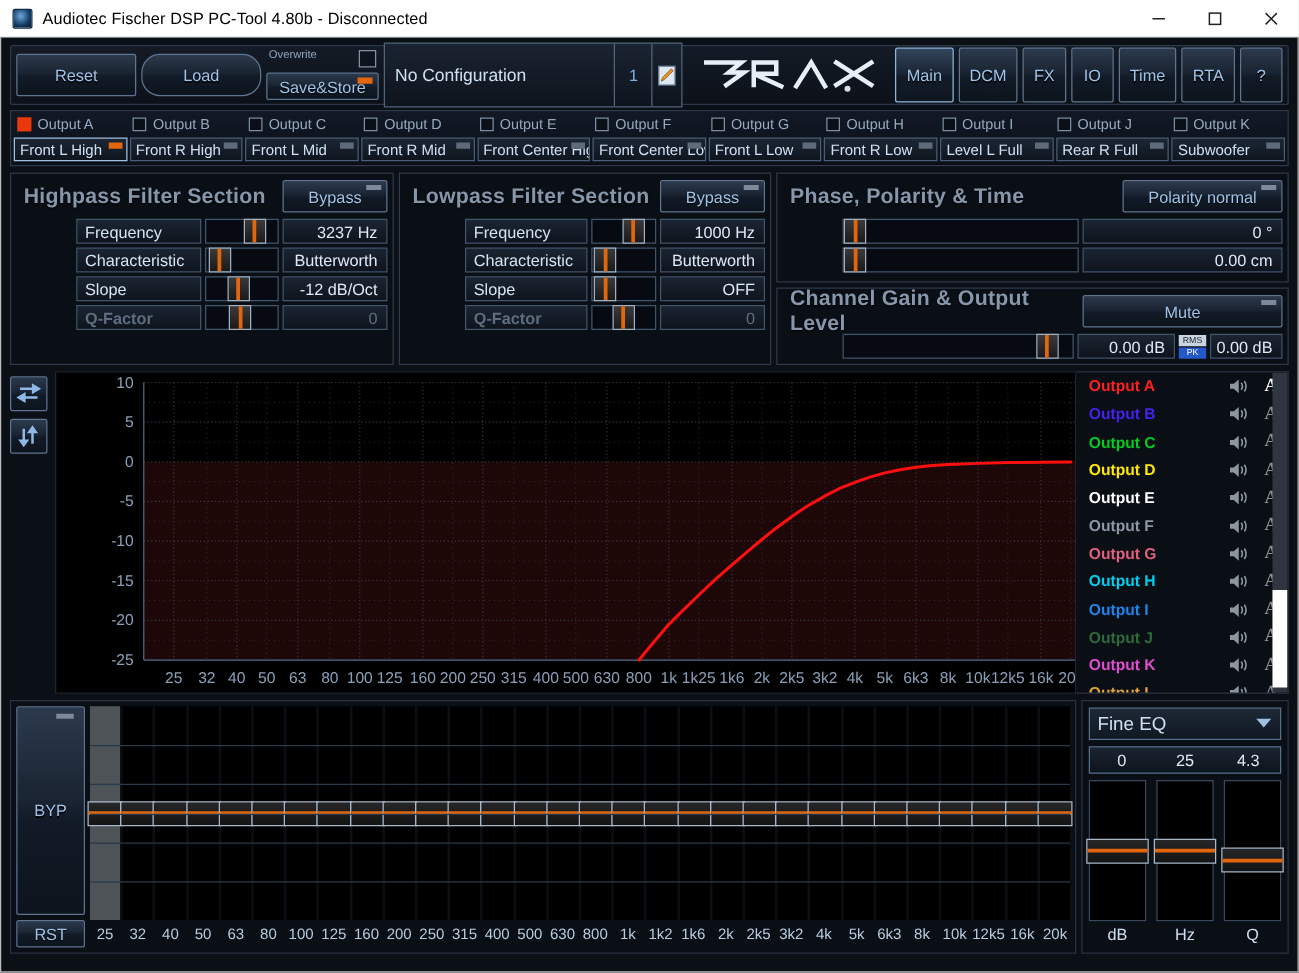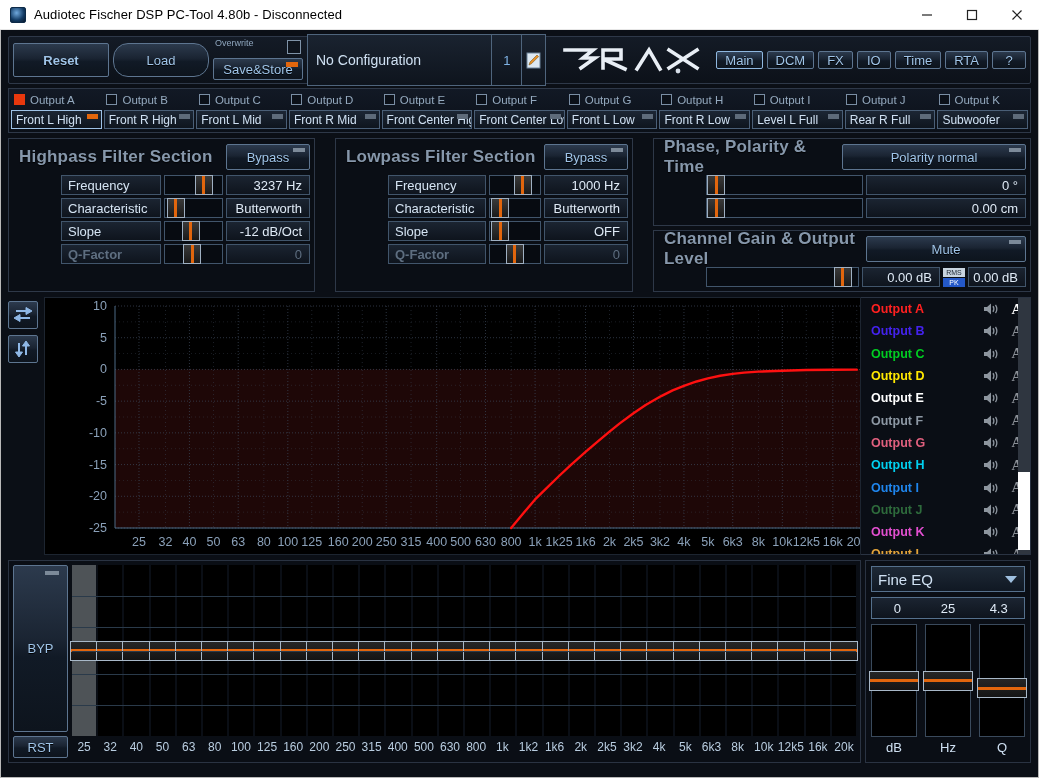--- a/index.html
+++ b/index.html
@@ -30,40 +30,40 @@
   
   .toolbar { height:48px; margin:3px 4px 0 4px; display:flex; align-items:center;
              background:linear-gradient(180deg,#141b26 0%,#0c1119 100%);
              border:1px solid #2e3848; border-radius:2px; padding:0 4px; gap:4px; }
   .btn3d {
     background:linear-gradient(180deg,#2c3a4d 0%,#1a2432 45%,#111a26 55%,#0d141d 100%);
     border:1px solid #5d7590; color:#9fc4e8; font-size:13px;
     display:flex; align-items:center; justify-content:center;
     border-radius:2px; cursor:default; text-shadow:0 1px 0 #000;
   }
-  .tb-reset { width:96px; height:34px;font-weight:bold; }
+  .tb-reset { width:96px; height:34px; }
   .tb-load { width:96px; height:34px;border-radius:15px; }
   .savebox { width:90px; height:40px; position:relative; display:flex; flex-direction:column;
              justify-content:flex-end; }
   .ow-label { position:absolute; top:-2px; left:2px; font-size:9px; color:#8fa6bd; }
   .ow-chk { position:absolute; top:0px; right:2px; width:14px; height:14px;
             background:#0e141d; border:1px solid #7f93a8; }
   .save-btn { height:22px; position:relative; font-size:13px; }
   .save-led { position:absolute; right:4px; top:3px; width:12px; height:5px; background:#e2660d; }
   .cfg-field { flex:1; height:52px; background:linear-gradient(180deg,#1a2330 0%,#0e141d 100%);
                border:1px solid #4f657d; display:flex; align-items:center; }
   .cfg-name { flex:1; padding-left:8px; font-size:14px; color:#cfe0f2; }
   .cfg-num { width:30px; text-align:center; font-size:13px; color:#7fb2e5;
              border-left:1px solid #4f657d; height:100%; display:flex; align-items:center;
              justify-content:center; }
   .cfg-edit { width:24px; height:100%; border-left:1px solid #4f657d; display:flex;
               align-items:center; justify-content:center; }
   .brand { width:150px; height:40px; display:flex; align-items:center; justify-content:center;
            margin:0 6px; }
-  .navbtn { height:18px; min-width:34px; padding:0 8px; font-size:13px; }
+  .navbtn { height:44px; min-width:34px; padding:0 8px; font-size:13px; }
   .navbtn.active { border-color:#8fb8e0; background:linear-gradient(180deg,#33455c 0%,#1b2635 45%,#121b27 55%,#0e1620 100%); }
 
   
   .outbar { margin:4px 4px 0 4px; border:1px solid #2e3848;
             background:linear-gradient(180deg,#121925 0%,#0b1018 100%); padding:2px 2px 3px 2px; }
   .outrow1 { display:flex; height:17px; align-items:center; }
   .outrow2 { display:flex; height:19px; gap:2px; margin-top:2px; }
   .outcell { flex:1 1 0; display:flex; align-items:center; gap:5px; padding-left:3px; min-width:0; }
   .outchk { width:11px; height:11px; border:1px solid #7a8ea4; background:#0b1018; flex:0 0 11px; }
   .outchk.on { background:#e8380d; border-color:#e8380d; }
@@ -71,21 +71,21 @@
   .outname { flex:1 1 0; min-width:0; height:19px; position:relative;
              background:linear-gradient(180deg,#1c2634 0%,#0e151e 100%);
              border:1px solid #4a5f77; display:flex; align-items:center; }
   .outname span { font-size:12px; color:#cfe0f2; padding-left:4px; white-space:nowrap;
                   overflow:hidden; }
   .outname .led { position:absolute; right:3px; top:3px; width:11px; height:5px; background:#5e6b7a; }
   .outname.sel { border-color:#9ec2e6; }
   .outname.sel .led { background:#e2660d; }
 
   
-  .sections { display:flex; gap:20px; margin:5px 4px 0 4px; }
+  .sections { display:flex; gap:4px; margin:5px 4px 0 4px; }
   .sect { border:1px solid #2e3848; background:#0a0e15; padding:4px; }
   .sect-hdr { display:flex; align-items:center; height:28px; margin-bottom:4px; }
   .sect-title { font-size:17px; font-weight:bold; color:#8697ab; flex:1; padding-left:6px;
                 text-shadow:0 1px 1px #000; letter-spacing:.2px; }
   .hdr-btn { height:26px; position:relative; font-size:13px; }
   .hdr-btn .led { position:absolute; right:4px; top:3px; width:12px; height:4px; background:#7c8a99; }
   .frow { display:flex; gap:3px; margin-bottom:3px; height:20px;padding-left:48px; }
   .fname { border:1px solid #41556b; background:linear-gradient(180deg,#1b2431 0%,#0e141d 100%);
            display:flex; align-items:center; padding-left:6px; font-size:13px; color:#d5e4f3; }
   .fname.dim { color:#5e6e80;font-weight:bold; }
@@ -402,21 +402,21 @@
               </div>
               <div class="fval dim" style="width:84px">0</div>
             </div>
           </div>
       </div>
 
       <div style="flex:1; display:flex; flex-direction:column; gap:4px;">
         <div class="sect">
           <div class="sect-hdr">
             <div class="sect-title">Phase, Polarity &amp; Time</div>
-            <div class="btn3d hdr-btn" style="width:184px;">
+            <div class="btn3d hdr-btn" style="width:128px;">
               <span>Polarity normal</span>
               <span class="led"></span>
             </div>
           </div>
           <div id="ph-rows">
               <div class="frow">
                 <div class="slider">
                   <div class="sknob" style="left:0%"></div>
                 </div>
                 <div class="fval" style="width:160px">0 °</div>

